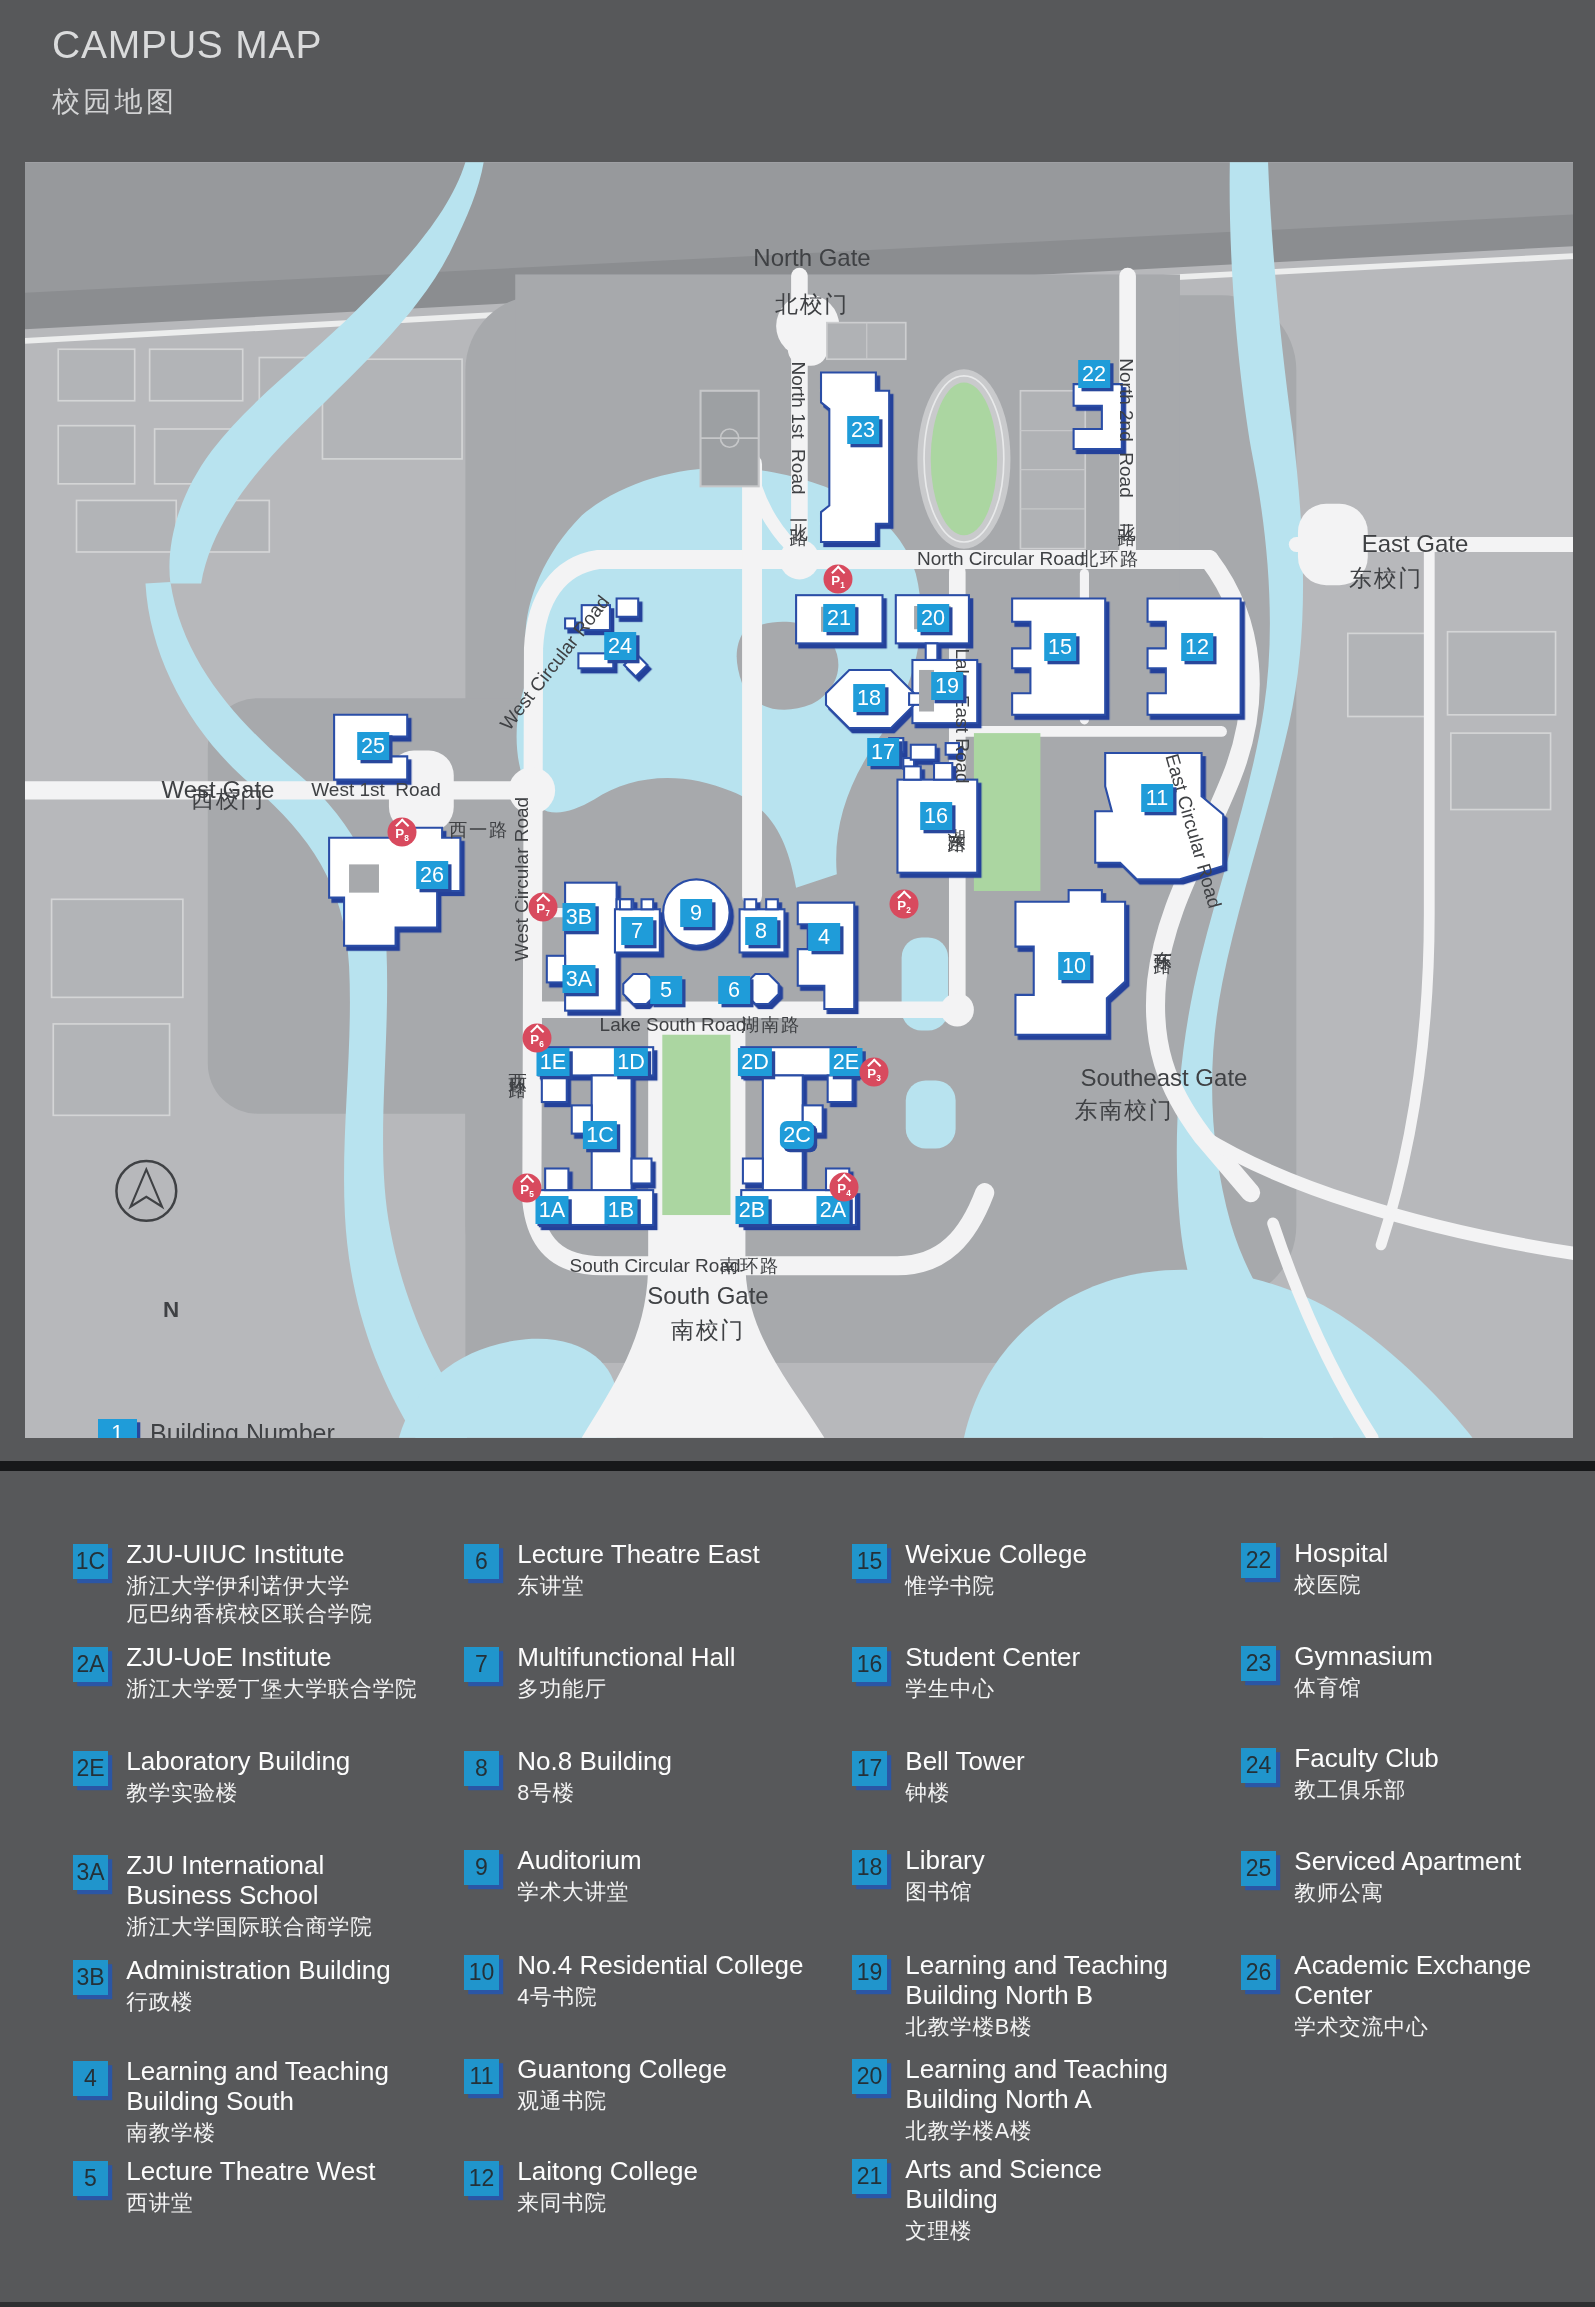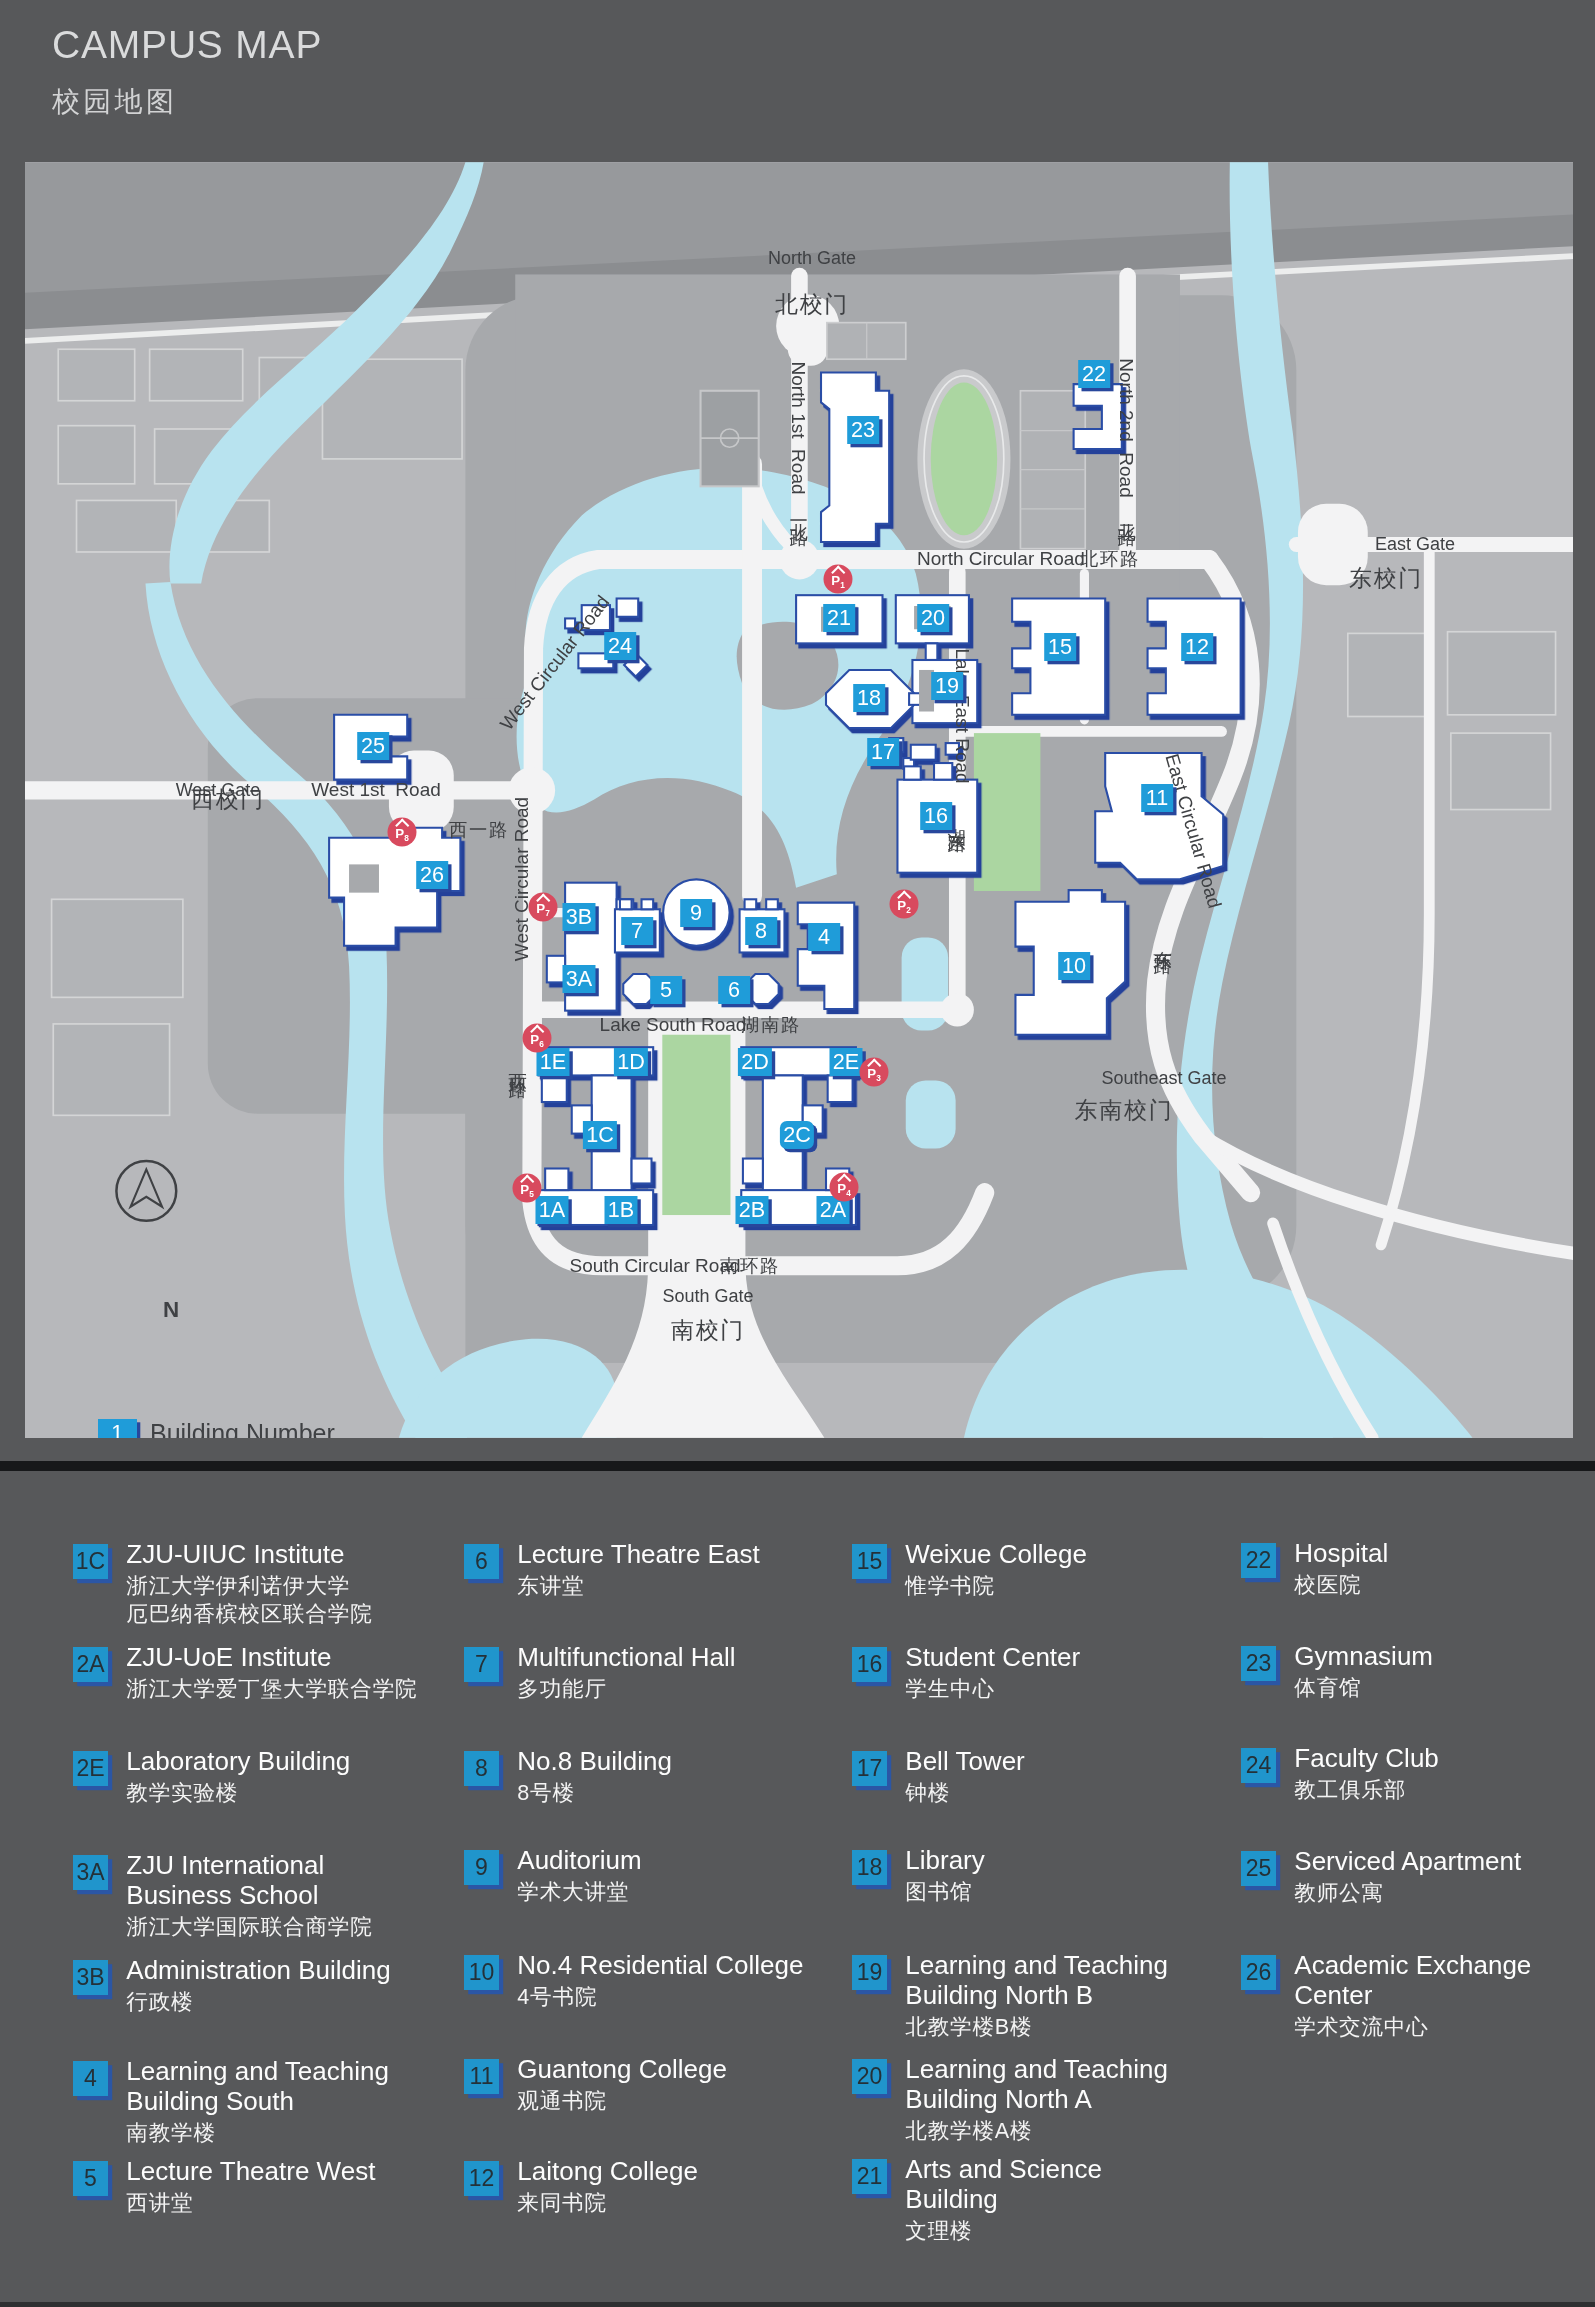--- a/index.html
+++ b/index.html
@@ -10,21 +10,21 @@
     -webkit-font-smoothing:antialiased;
   }
   .abs{position:absolute;}
   
   .hdr-en{left:52px;top:23px;font-size:39px;letter-spacing:0.8px;color:#dadbdc;font-weight:500;}
   .hdr-zh{left:52px;top:83px;font-size:28px;color:#d2d3d4;font-weight:500;letter-spacing:3.3px;}
   
   .map{left:25px;top:162px;width:1548px;height:1276px;background:#b7b8bb;overflow:hidden;}
   .map svg{position:absolute;left:0;top:0;}
   .maplabel{position:absolute;color:#3f4144;white-space:pre;transform:translate(-50%,-50%);line-height:1.05;}
-  .gate-en{font-size:18px;}
+  .gate-en{font-size:24px;}
   .gate-zh{font-size:23px;letter-spacing:1.7px;}
   .road{font-size:19px;}
   .road-zh{font-size:18.3px;letter-spacing:1.7px;}
   .stack{writing-mode:vertical-lr;text-orientation:upright;letter-spacing:3.3px;line-height:1;}
   
   .badge{
     position:absolute;transform:translate(-50%,-50%);
     min-width:25px;height:28px;padding:0 3.3px;
     background:#1f9cd9;color:#fff;
     display:flex;align-items:center;justify-content:center;

